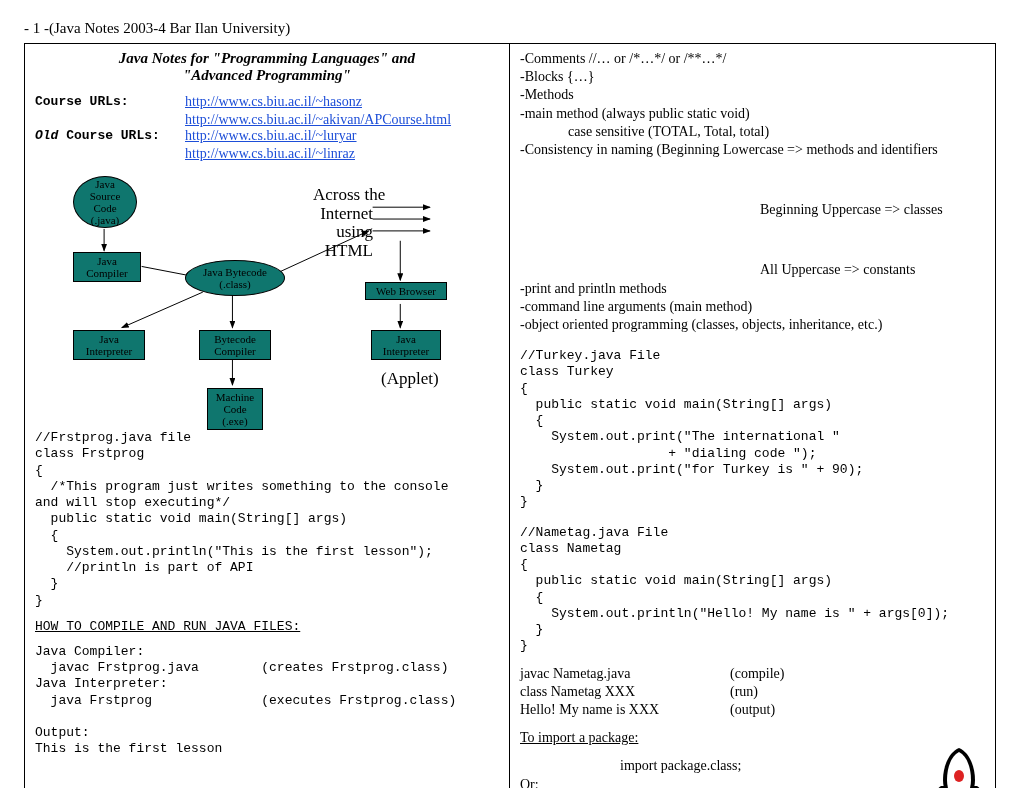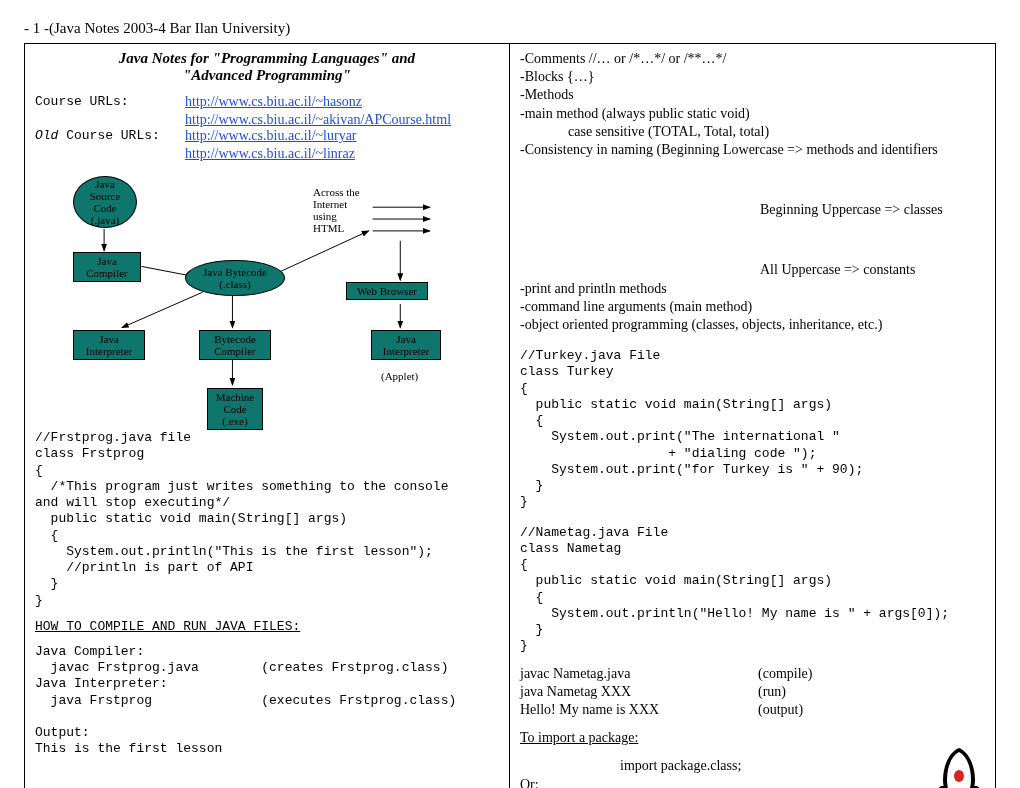--- a/index.html
+++ b/index.html
@@ -5,35 +5,35 @@
     * { box-sizing: border-box; margin: 0; padding: 0; }
     body { font-family: "Times New Roman", serif; background: white; font-size: 14px; color: black; width: 1020px; height: 788px; position: relative; padding: 20px 24px; }
     .header-row { display: flex; width: 100%; margin-bottom: 6px; }
     .page-no { font-size: 15px; }
     .doc-header { flex: 1; text-align: left; font-size: 15px; }
     .columns { border-top: 1px solid black; border-bottom: 1px solid black; display: flex; border-left: 1px solid black; border-right: 1px solid black; }
     .col-left { width: 50%; border-right: 1px solid black; padding: 6px 10px 4px; }
     .col-right { width: 50%; padding: 6px 10px 4px; position: relative; }
     .title-block { text-align: center; font-weight: bold; font-style: italic; font-size: 15px; margin-bottom: 10px; }
     .course-row { display: flex; margin-bottom: 2px; }
-    .course-label { font-family: "Courier New", monospace; font-size: 13px; font-weight: normal; width: 150px; }
+    .course-label { font-family: "Courier New", monospace; font-size: 13px; font-weight: bold; width: 150px; }
     .course-label .old-italic { font-style: italic; }
     a.link { color: #1d4ed8; text-decoration: underline; }
     .indent-link { margin-left: 150px; }
     .diagram { position: relative; height: 260px; margin-top: 8px; }
     .dbox { position: absolute; border: 1px solid black; background: #0f766e; font-size: 11px; text-align: center; padding: 2px 4px; line-height: 1.1; }
     .ellipse { border-radius: 50%; display: flex; align-items: center; justify-content: center; }
-    .dlabel { position: absolute; font-size: 11px; text-align: left; line-height: 1.1; }
+    .dlabel { position: absolute; font-size: 17px; text-align: right; line-height: 1.1; }
     svg.arrows { position: absolute; top: 0; left: 0; width: 100%; height: 100%; pointer-events: none; }
     .code-block { font-family: "Courier New", monospace; font-size: 13px; white-space: pre; line-height: 1.25; }
     .section-u { text-decoration: underline; font-family: "Courier New", monospace; font-size: 13px; }
     .body-line { font-size: 14px; line-height: 1.3; }
     .indent1 { padding-left: 48px; }
     .indent-big { padding-left: 240px; margin-top: 42px; }
-    .cmd-row { display: flex; gap: 28px; }
+    .cmd-row { display: flex; }
     .cmd-row .cmd { width: 210px; }
     .mascot { position: absolute; right: 12px; bottom: 6px; }
   </style>
 </head>
 <body>
 
 <div class="header-row">
   <div class="page-no">- 1 -</div>
   <div class="doc-header">(Java Notes 2003-4 Bar Ilan University)</div>
 </div>
@@ -96,21 +96,21 @@
 Interpreter</span></div>
       <div class="dbox" style="left:164px; top:160px; width:72px;"><span style="white-space:pre">Bytecode
 Compiler</span></div>
       <div class="dbox" style="left:172px; top:218px; width:56px;"><span style="white-space:pre">Machine
 Code
 (.exe)</span></div>
       <div class="dlabel" style="left:278px; top:16px; width:60px;"><span style="white-space:pre">Across the
 Internet
 using
 HTML</span></div>
-      <div class="dbox" style="left:311px; top:112px; width:82px;"><span>Web Browser</span></div>
+      <div class="dbox" style="left:330px; top:112px; width:82px;"><span>Web Browser</span></div>
       <div class="dbox" style="left:336px; top:160px; width:70px;"><span style="white-space:pre">Java
 Interpreter</span></div>
       <div class="dlabel" style="left:346px; top:200px;">(Applet)</div>
     </div>
 
     <div class="code-block">//Frstprog.java file
 class Frstprog
 {
   /*This program just writes something to the console
 and will stop executing*/
@@ -163,21 +163,21 @@
   {
     System.out.println("Hello! My name is " + args[0]);
   }
 }</div>
     <div style="height:10px;"></div>
     <div class="cmd-row body-line">
       <span class="cmd">javac Nametag.java</span>
       <span>(compile)</span>
     </div>
     <div class="cmd-row body-line">
-      <span class="cmd">java Nametag XXX</span>
+      <span class="cmd">class Nametag XXX</span>
       <span>(run)</span>
     </div>
     <div class="cmd-row body-line">
       <span class="cmd">Hello! My name is XXX</span>
       <span>(output)</span>
     </div>
     <div style="height:10px;"></div>
     <div class="body-line"><span style="text-decoration:underline">To import a package:</span></div>
     <div style="height:10px;"></div>
     <div class="body-line" style="padding-left:100px;">import package.class;</div>

